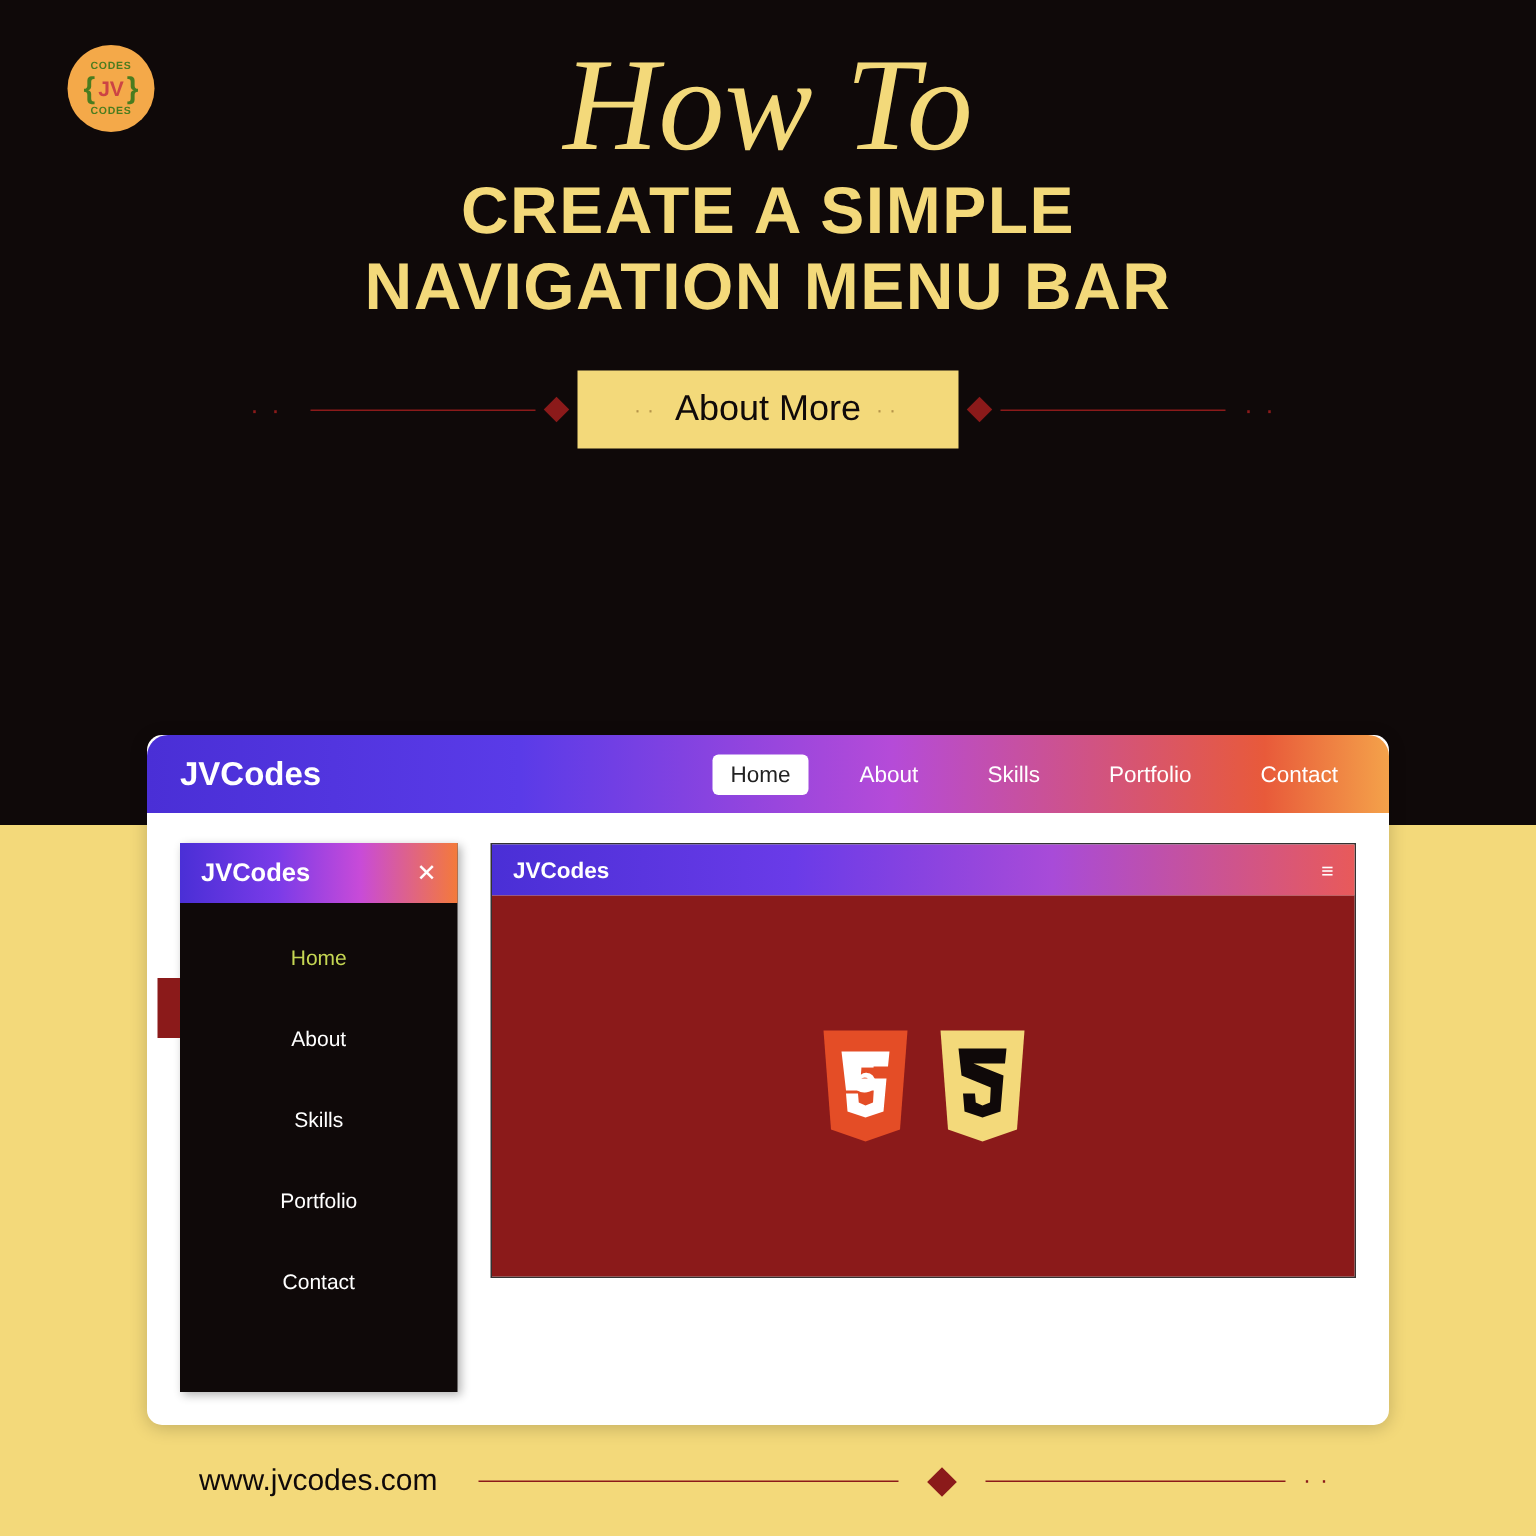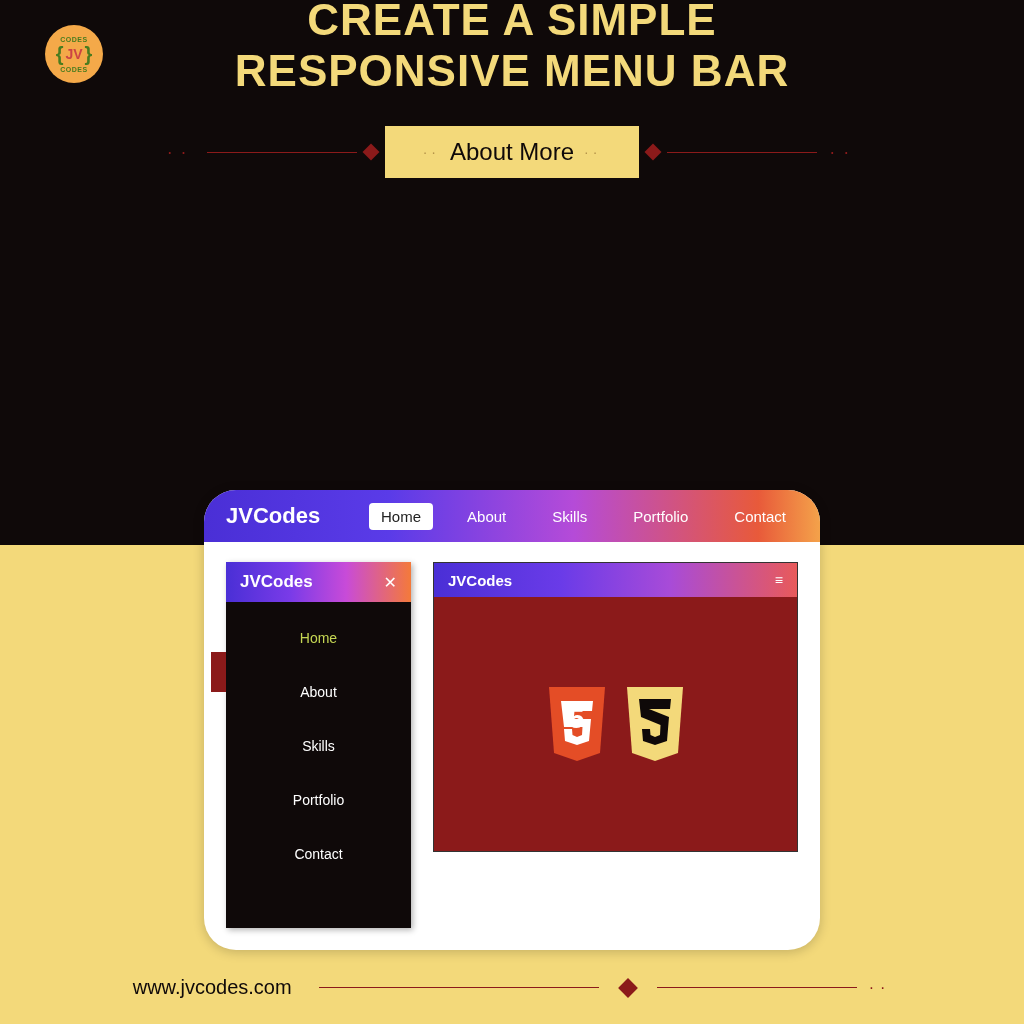--- a/index.html
+++ b/index.html
@@ -90,24 +90,24 @@
   display: flex;
   align-items: center;
   gap: 10px;
 }
 .btn-dots { color: #b5944a; letter-spacing: 4px; font-size: 14px; }
 .card {
   position: absolute;
   top: 490px;
   left: 50%;
   transform: translateX(-50%);
-  width: 616px;
+  width: 828px;
   height: 460px;
   background: #fff;
-  border-radius: 32px;
+  border-radius: 10px;
   overflow: hidden;
   box-shadow: 0 2px 12px rgba(0,0,0,0.2);
 }
 .navbar {
   height: 52px;
   background: linear-gradient(90deg, #4a2fd6 0%, #5a3be8 30%, #b54bd8 60%, #e85a3a 90%, #f4a24a 100%);
   display: flex;
   align-items: center;
   padding: 0 22px;
   justify-content: space-between;
@@ -257,23 +257,24 @@
   <div class="logo-circle">
     <div class="logo-top">CODES</div>
     <div class="logo-jv">
       <span class="logo-brace">{</span>
       <span>JV</span>
       <span class="logo-brace">}</span>
     </div>
     <div class="logo-bot">CODES</div>
   </div>
 
+  <div class="script-title">How To</div>
   <div class="main-title">
     <div>CREATE A SIMPLE</div>
-    <div>RESPONSIVE MENU BAR</div>
+    <div>NAVIGATION MENU BAR</div>
   </div>
 
   <div class="divider-row">
     <span class="dots-left">··</span>
     <div class="line-seg"></div>
     <div class="diamond"></div>
     <div class="read-more-btn">
       <span class="btn-dots">··</span>
       <span>About More</span>
       <span class="btn-dots">··</span>

